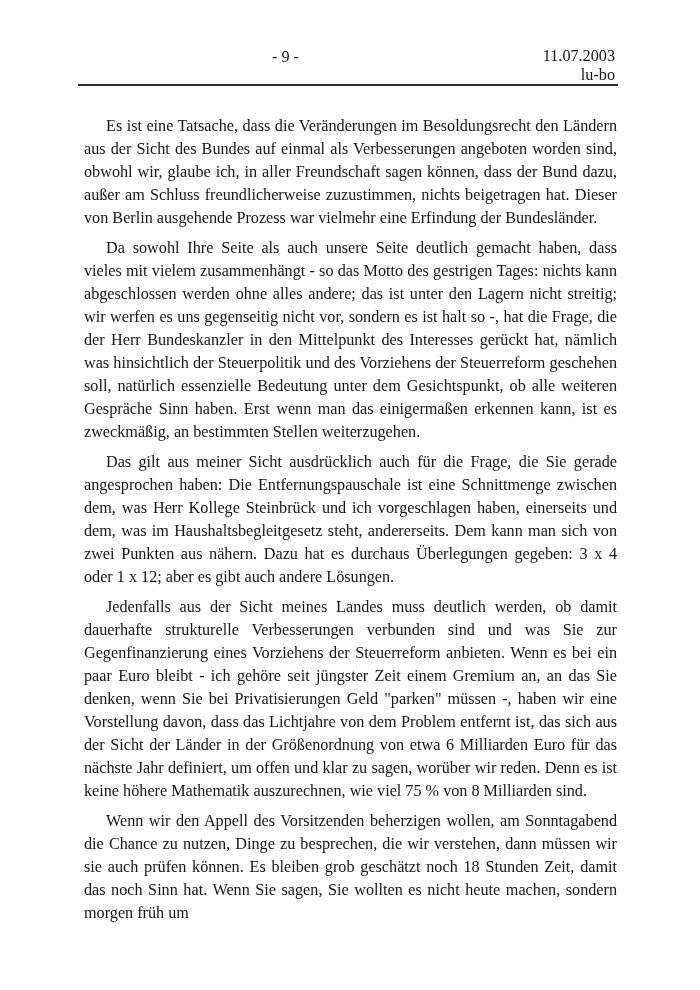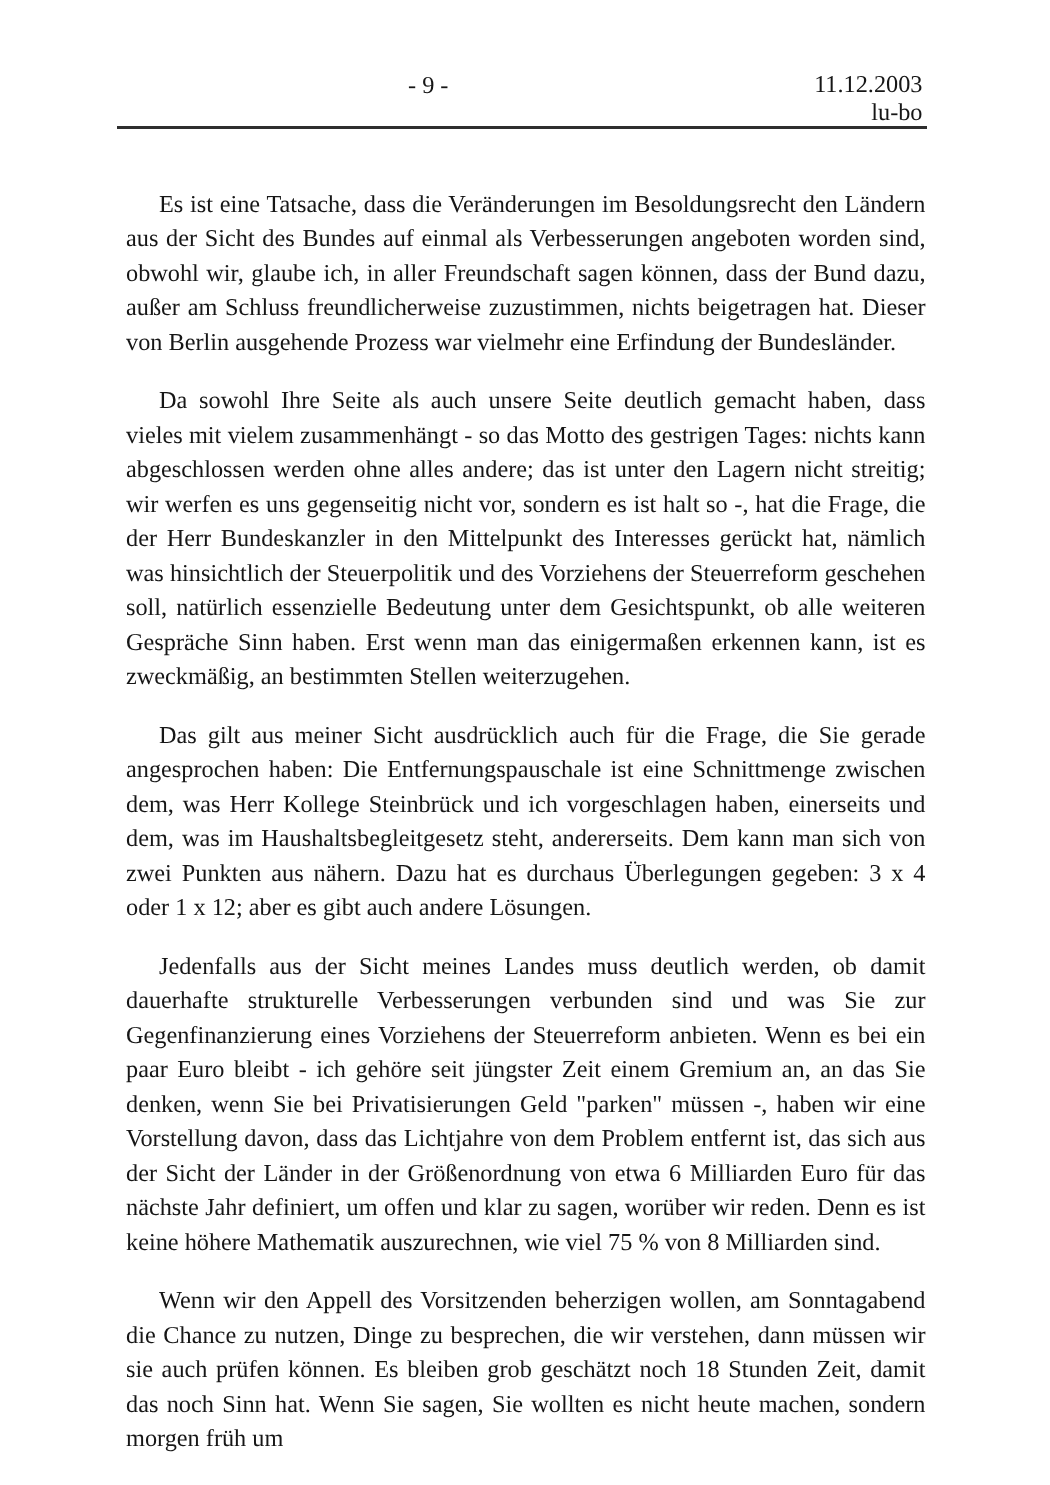--- a/index.html
+++ b/index.html
@@ -43,33 +43,33 @@
   .document-body {
     position: absolute;
     top: 109px;
     left: 84px;
     width: 533px;
     font-size: 16.2px;
     line-height: 23px;
     text-align: justify;
   }
   .document-body p {
-    margin: 16px 0 7px 0;
+    margin: 6px 0 7px 0;
     text-indent: 22px;
   }
 </style>
 </head>
 <body>
 
 <div class="page">
 
   <div class="page-number">- 9 -</div>
 
   <div class="header-right">
-    <div>11.12.2003</div>
+    <div>11.07.2003</div>
     <div>lu-bo</div>
   </div>
 
   <div class="header-rule"></div>
 
   <div class="document-body">
     <p>Es ist eine Tatsache, dass die Veränderungen im Besoldungsrecht den Ländern aus der Sicht des Bundes auf einmal als Verbesserungen angeboten worden sind, obwohl wir, glaube ich, in aller Freundschaft sagen können, dass der Bund dazu, außer am Schluss freundlicherweise zuzustimmen, nichts beigetragen hat. Dieser von Berlin ausgehende Prozess war vielmehr eine Erfindung der Bundesländer.</p>
     <p>Da sowohl Ihre Seite als auch unsere Seite deutlich gemacht haben, dass vieles mit vielem zusammenhängt - so das Motto des gestrigen Tages: nichts kann abgeschlossen werden ohne alles andere; das ist unter den Lagern nicht streitig; wir werfen es uns gegenseitig nicht vor, sondern es ist halt so -, hat die Frage, die der Herr Bundeskanzler in den Mittelpunkt des Interesses gerückt hat, nämlich was hinsichtlich der Steuerpolitik und des Vorziehens der Steuerreform geschehen soll, natürlich essenzielle Bedeutung unter dem Gesichtspunkt, ob alle weiteren Gespräche Sinn haben. Erst wenn man das einigermaßen erkennen kann, ist es zweckmäßig, an bestimmten Stellen weiterzugehen.</p>
     <p>Das gilt aus meiner Sicht ausdrücklich auch für die Frage, die Sie gerade angesprochen haben: Die Entfernungspauschale ist eine Schnittmenge zwischen dem, was Herr Kollege Steinbrück und ich vorgeschlagen haben, einerseits und dem, was im Haushaltsbegleitgesetz steht, andererseits. Dem kann man sich von zwei Punkten aus nähern. Dazu hat es durchaus Überlegungen gegeben: 3 x 4 oder 1 x 12; aber es gibt auch andere Lösungen.</p>
     <p>Jedenfalls aus der Sicht meines Landes muss deutlich werden, ob damit dauerhafte strukturelle Verbesserungen verbunden sind und was Sie zur Gegenfinanzierung eines Vorziehens der Steuerreform anbieten. Wenn es bei ein paar Euro bleibt - ich gehöre seit jüngster Zeit einem Gremium an, an das Sie denken, wenn Sie bei Privatisierungen Geld "parken" müssen -, haben wir eine Vorstellung davon, dass das Lichtjahre von dem Problem entfernt ist, das sich aus der Sicht der Länder in der Größenordnung von etwa 6 Milliarden Euro für das nächste Jahr definiert, um offen und klar zu sagen, worüber wir reden. Denn es ist keine höhere Mathematik auszurechnen, wie viel 75 % von 8 Milliarden sind.</p>

